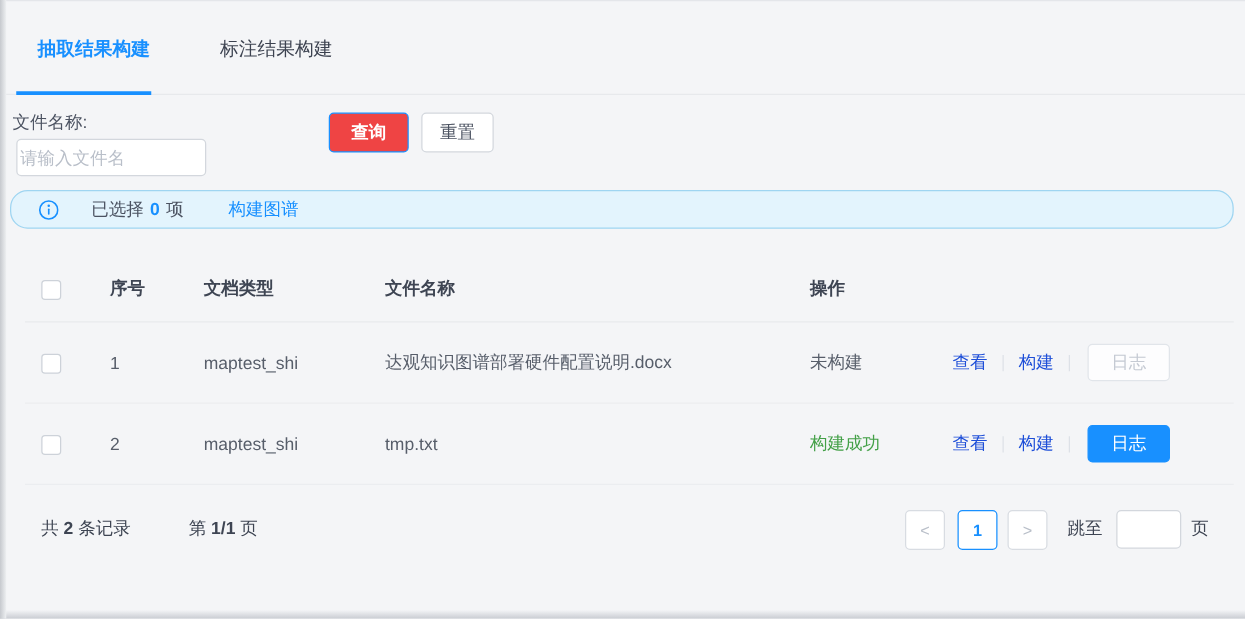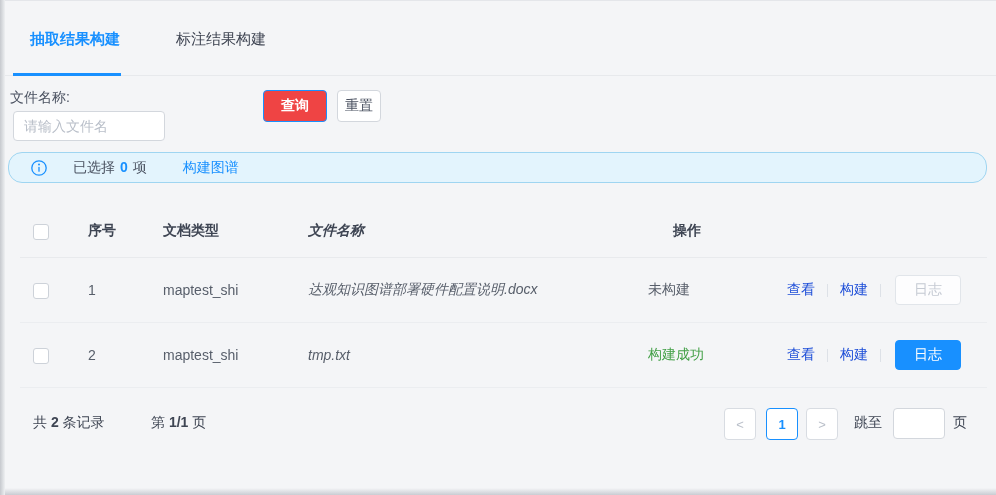--- a/index.html
+++ b/index.html
@@ -27,50 +27,50 @@
          font-size: 15px; cursor: pointer; font-family: Liberation Mono, monospace; }
   .tab-active { left: 30px; color: #1890ff; font-weight: bold; }
   .tab-active::after { content: ""; position: absolute; left: -17px; right: -1px;
          bottom: 0px; height: 3px; background: #1890ff; }
   .tab-inactive { left: 176px; color: #3c4250; }
 
   
   .form-label { position: absolute; left: 10px; top: 89px; font-size: 14px; color: #4b5261; }
   .name-input { position: absolute; left: 13px; top: 111px; width: 152px; height: 30px;
                 border: 1px solid #d3d7dd; border-radius: 4px; background: #fff;
-                padding: 0 10px; font-size: 14px; color: #4b5261; outline: none;
+                padding: 0 2px; font-size: 14px; color: #4b5261; outline: none;
                 font-family: inherit; }
   .name-input::placeholder { color: #b9bfc9; }
   .btn { position: absolute; top: 90px; height: 32px; border-radius: 4px;
          font-size: 14px; font-family: inherit; cursor: pointer; }
   .btn-query { left: 263px; width: 64px; background: #ef4444; border: 1px solid #1890ff;
                color: #fff; font-weight: bold; }
-  .btn-reset { left: 337px; width: 44px; background: #fff; border: 1px solid #d3d7dd;
+  .btn-reset { left: 337px; width: 58px; background: #fff; border: 1px solid #d3d7dd;
                color: #4b5261; }
 
   
   .alert { position: absolute; left: 8px; top: 152px; width: 979px; height: 31px;
            background: #e3f4fd; border: 1px solid #9fd5f1; border-radius: 14px;
            display: flex; align-items: center; font-size: 14px; }
   .alert-icon { margin-left: 22px; width: 16px; height: 16px; flex: 0 0 16px; }
   .alert-text { margin-left: 26px; color: #4b5261; }
   .alert-count { color: #1890ff; font-weight: bold; margin: 0 5px; }
   .alert-link { margin-left: 36px; color: #1890ff; cursor: pointer; text-decoration: none; }
 
   
   .table { position: absolute; left: 20px; top: 205px; width: 967px; }
   .trow { display: flex; align-items: center; font-size: 14px; }
   .thead { height: 53px; border-bottom: 1px solid #e8eaed; font-weight: bold; color: #3e4553; }
   .tbody-row { height: 65px; border-bottom: 1px solid #ebedf0; color: #575e6a; }
   .c1 { width: 68px; padding-left: 13px; }
   .c2 { width: 75px; }
   .c3 { width: 145px; }
-  .c4 { width: 340px; font-style: italic; }
+  .c4 { width: 340px; }
   .c5 { width: 114px; }
-  .c6 { flex: 1; display: flex; align-items: center; margin-left: 25px; }
+  .c6 { flex: 1; display: flex; align-items: center; }
   .checkbox { display: inline-block; width: 16px; height: 16px; background: #fff;
               border: 1px solid #cdd2d9; border-radius: 3px; cursor: pointer; vertical-align: middle; }
   .status-success { color: #43a047; }
   .action-link { color: #1d4ed8; cursor: pointer; text-decoration: none; }
   .action-divider { width: 1px; height: 13px; background: #dde1e7; margin: 0 12px; }
   .log-btn { width: 66px; height: 30px; border-radius: 4px; font-size: 14px;
              font-family: inherit; margin-left: 2px; cursor: pointer; }
   .log-disabled { background: #fdfdfe; border: 1px solid #e1e5ea; color: #c5cad3; cursor: not-allowed; }
   .log-primary  { background: #1890ff; border: 1px solid #1890ff; color: #fff; }
 

